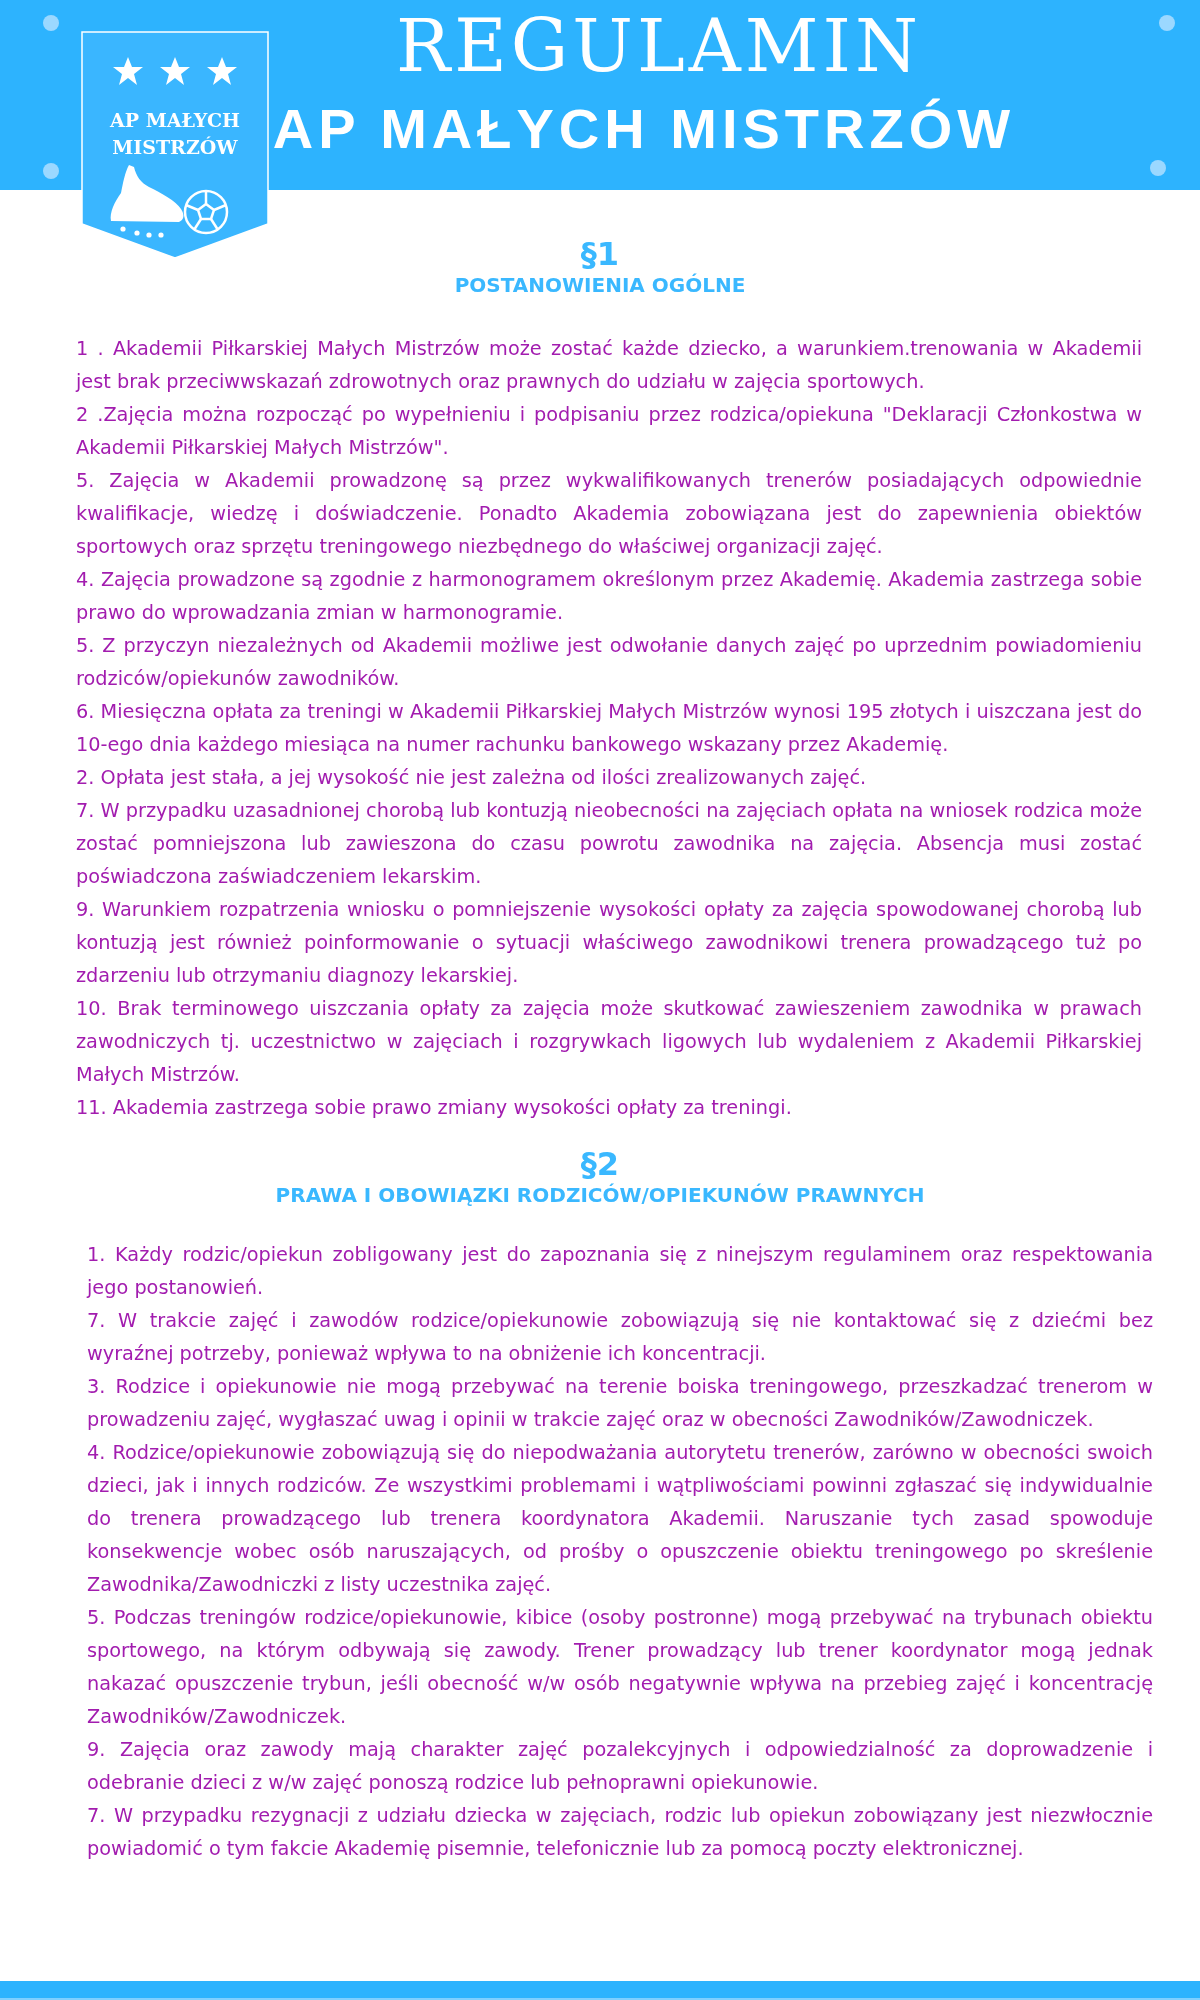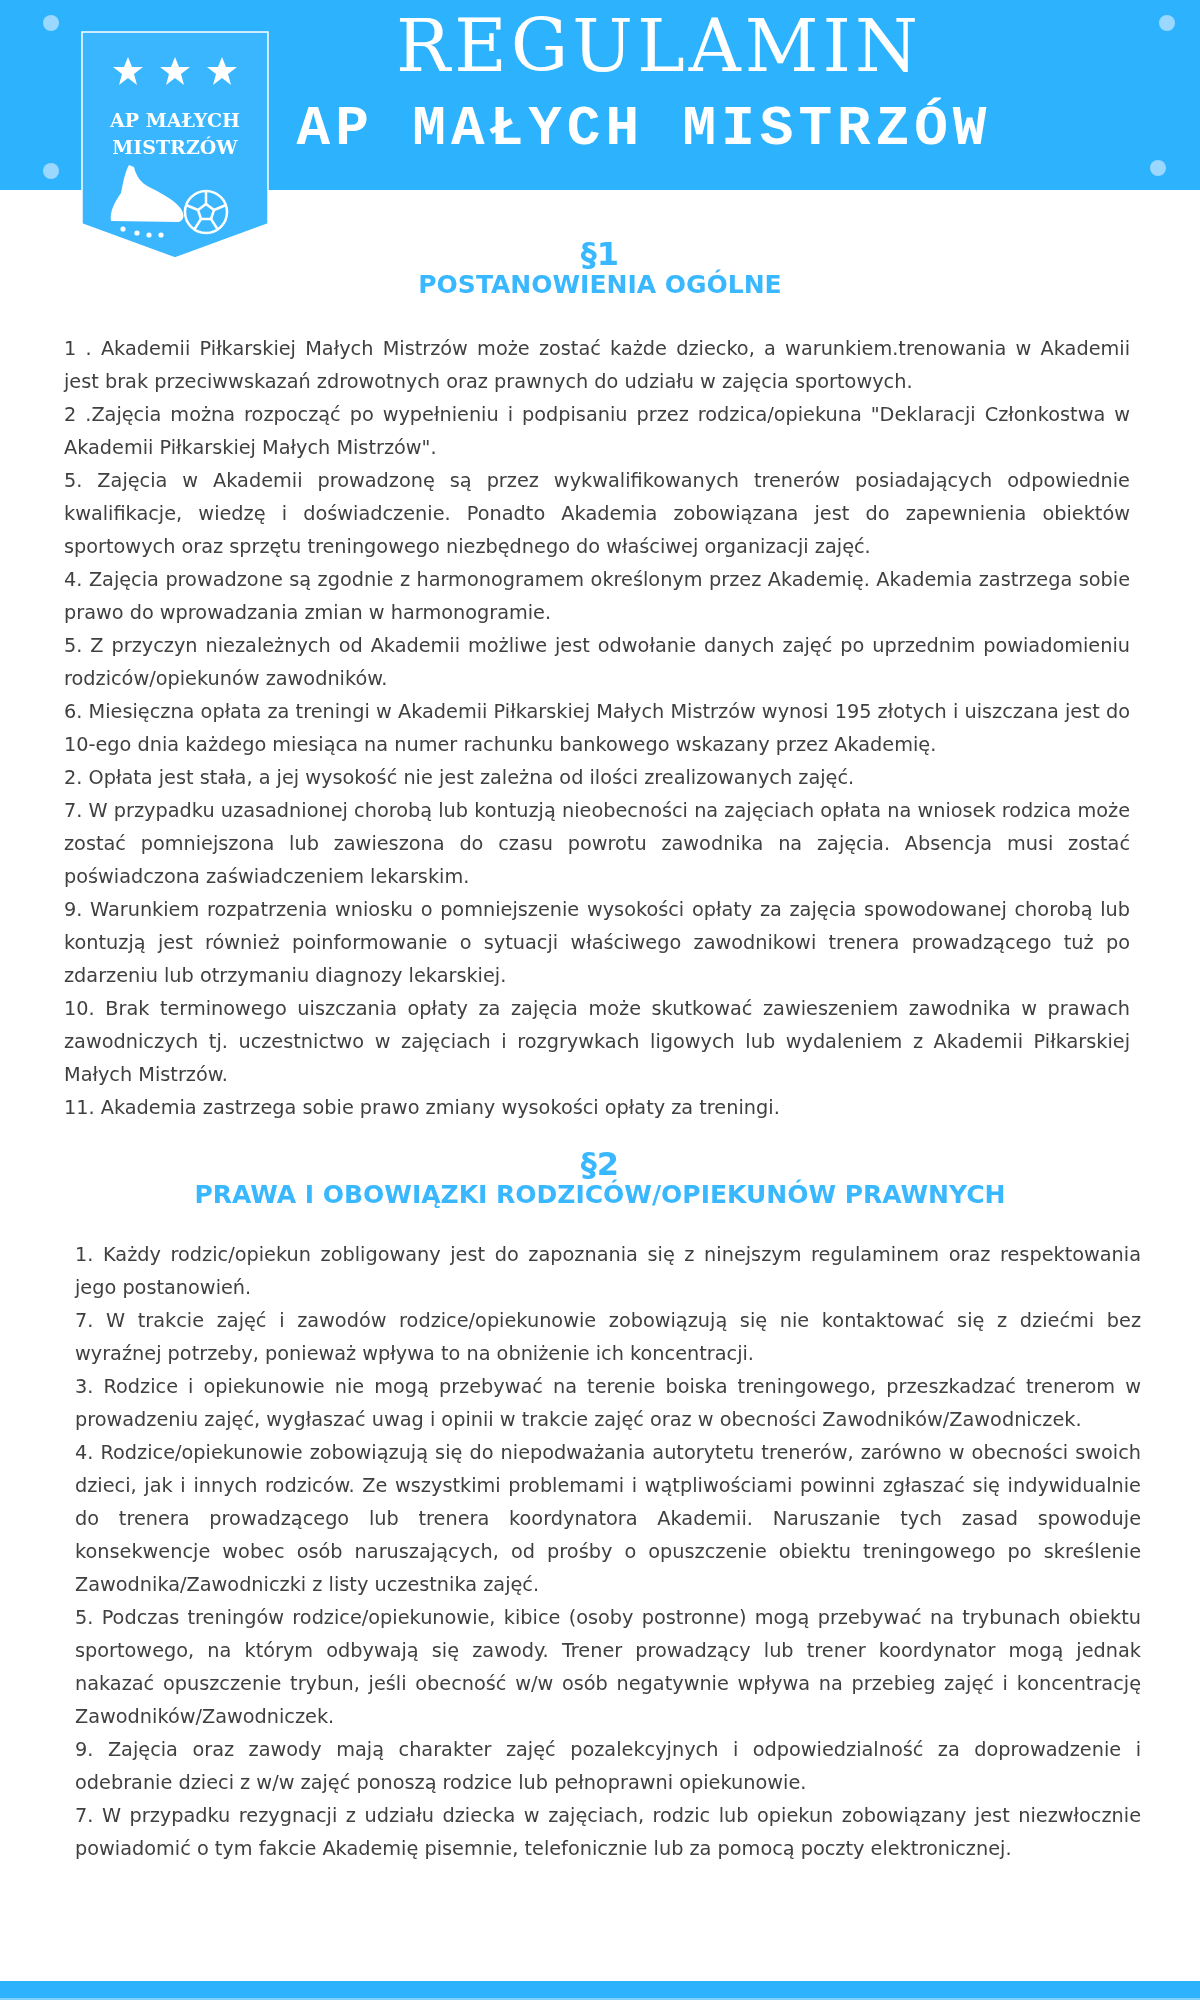--- a/index.html
+++ b/index.html
@@ -18,34 +18,34 @@
 
     .title-1 {
       position: absolute; left: 0; width: 1200px; top: 6px; padding-left: 118px;
       text-align: center; color: #ffffff;
       font-family: "DejaVu Serif", serif; font-weight: normal; font-size: 72px; letter-spacing: 4px;
       line-height: 80px;
     }
     .title-2 {
       position: absolute; left: 0; width: 1200px; top: 96px; padding-left: 88px;
       text-align: center; color: #ffffff;
-      font-family: Liberation Mono, monospace; font-weight: bold; font-size: 56px; letter-spacing: 5px;
+      font-family: Liberation Sans, sans-serif; font-weight: bold; font-size: 56px; letter-spacing: 5px;
       line-height: 66px;
     }
 
     .badge { position: absolute; left: 81px; top: 31px; width: 188px; height: 228px; }
 
     .section-head { position: absolute; left: 0; width: 1200px; text-align: center; color: #3ab8ff; font-family: "DejaVu Sans", sans-serif; font-weight: bold; }
     .section-head .num { font-size: 32px; line-height: 34px; }
-    .section-head .label { font-size: 25px; line-height: 28px; }
+    .section-head .label { font-size: 20px; line-height: 28px; }
 
     .body-text {
-      position: absolute; left: 64px; width: 1066px;
+      position: absolute; left: 76px; width: 1066px;
       font-family: "DejaVu Sans", sans-serif; font-size: 19.3px; line-height: 33px;
-      color: #404040; text-align: justify;
+      color: #a21caf; text-align: justify;
     }
     .body-text p { margin: 0; }
 
     .footer-bar { position: absolute; left: 0; top: 1981px; width: 1200px; height: 19px; background: #2db3fe; border-bottom: 2px solid #7fd0ff; }
   </style>
 </head>
 <body>
 
 <div class="header">
   <div class="dot tl"></div>

